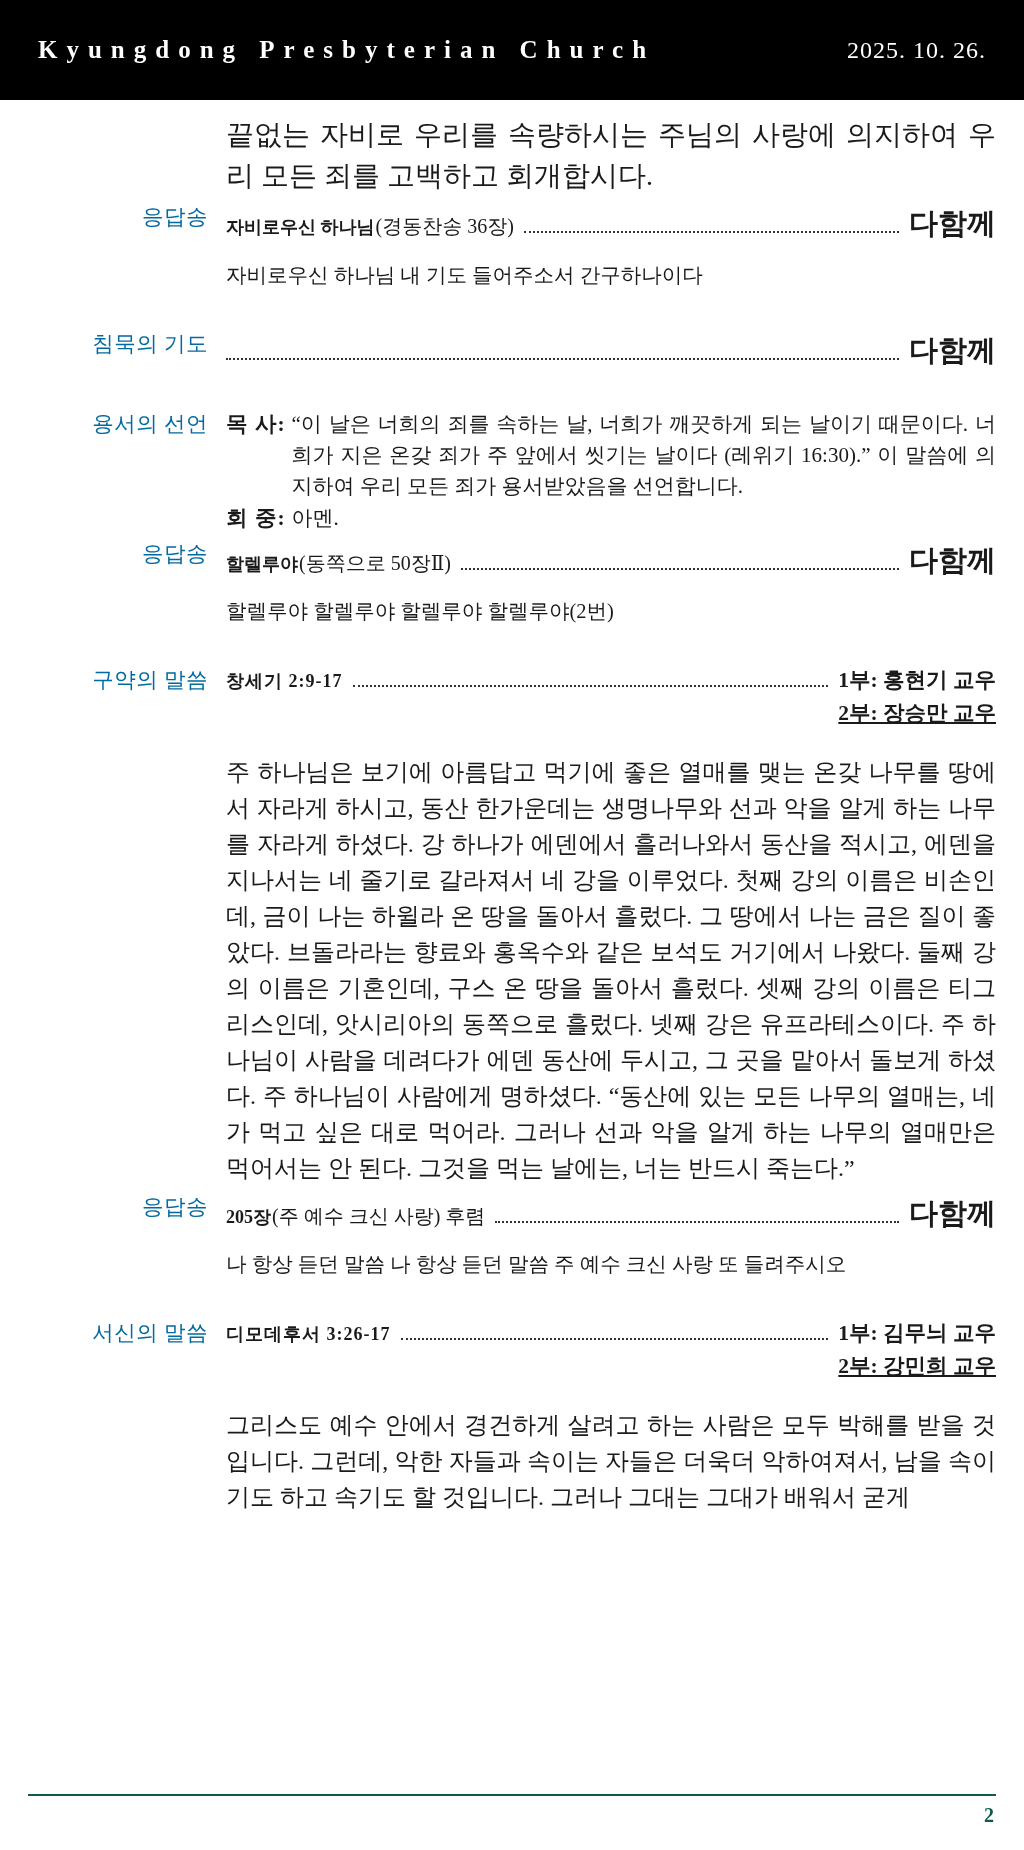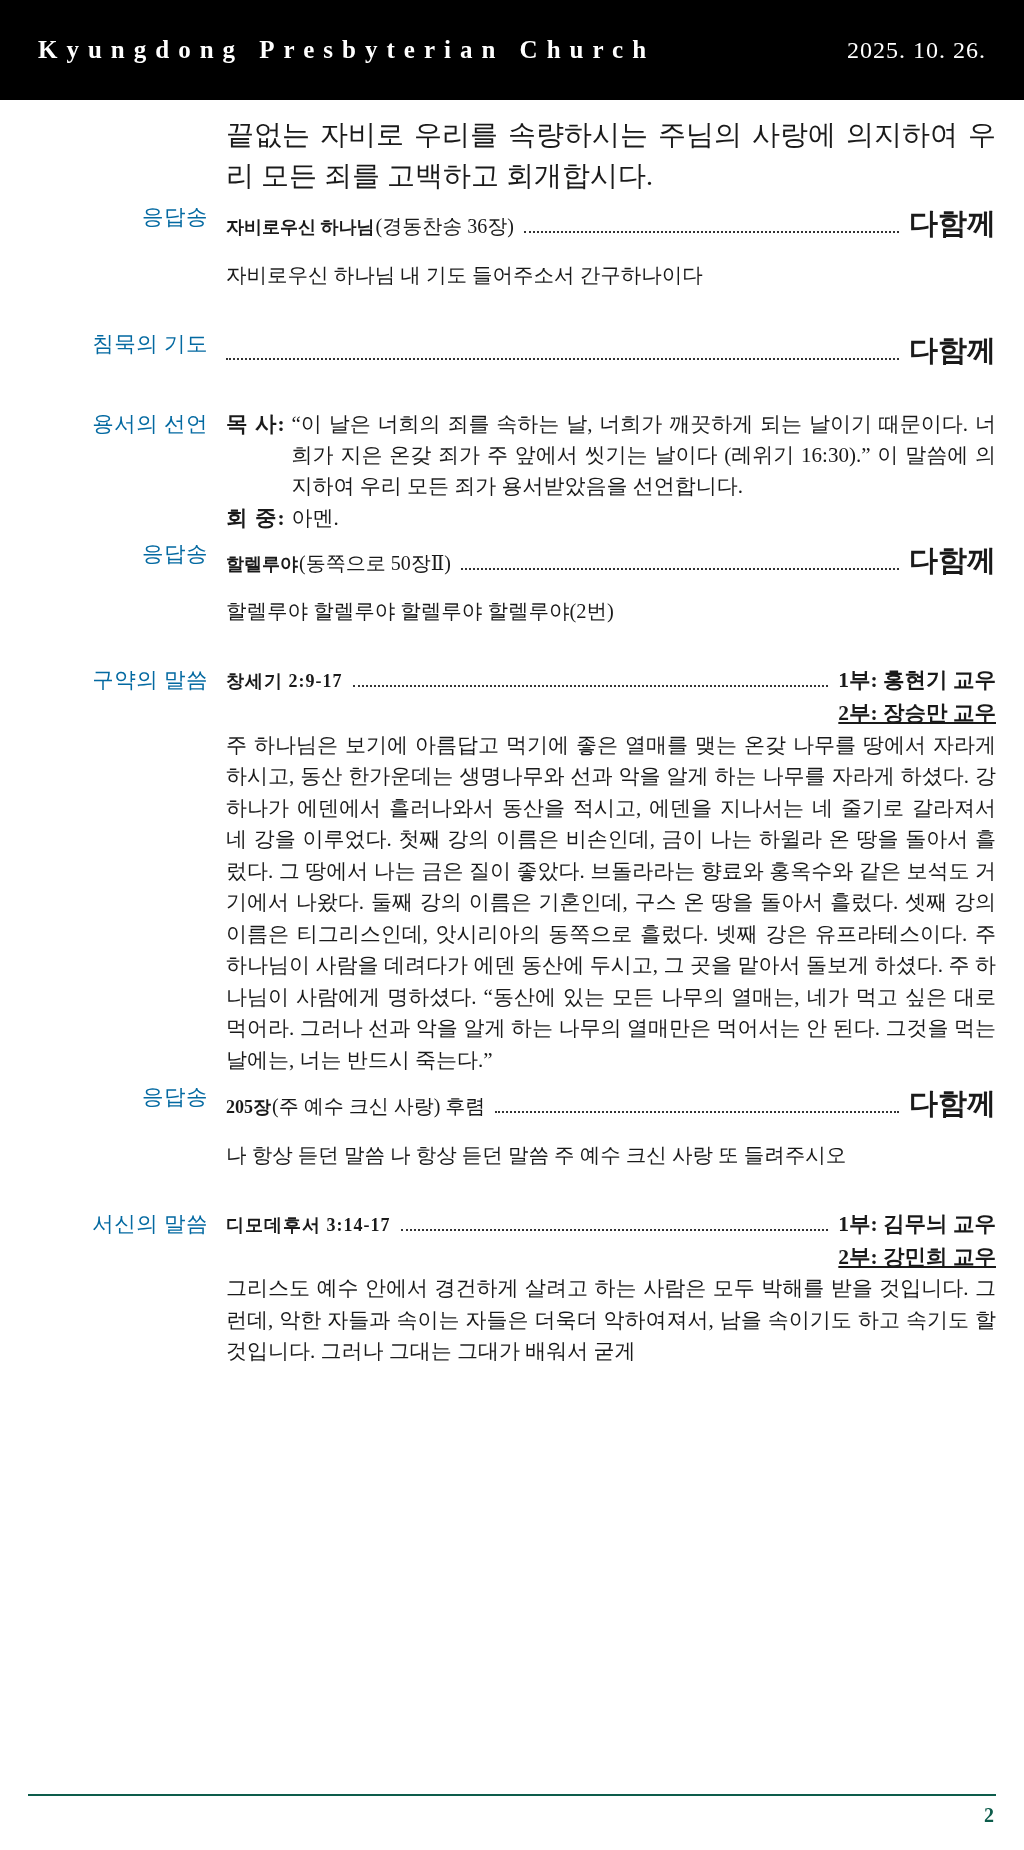--- a/index.html
+++ b/index.html
@@ -126,24 +126,24 @@
     white-space: nowrap;
   }
   .reading-right-2 {
     text-align: right;
     font-weight: bold;
     font-size: 21.5px;
     margin-top: 2px;
     text-decoration: underline;
   }
   .scripture {
-    margin-top: 0;
+    margin-top: 24px;
     text-align: justify;
     text-justify: inter-word;
-    font-size: 21px;
+    font-size: 24px;
     line-height: 1.5;
   }
   .gap-lg { height: 38px; }
 
   
   .footer {
     position: absolute;
     left: 0;
     right: 0;
     bottom: 0;
@@ -263,21 +263,21 @@
       <div class="hymn-lyric">나 항상 듣던 말씀 나 항상 듣던 말씀 주 예수 크신 사랑 또 들려주시오</div>
     </div>
   </div>
 
   <div class="gap-lg"></div>
 
   <div class="row">
     <div class="label-col">서신의 말씀</div>
     <div class="content-col">
       <div class="hymn-line">
-        <span class="hymn-title" style="letter-spacing:1px;">디모데후서 3:14-17</span>
+        <span class="hymn-title" style="letter-spacing:1px;">디모데후서 3:26-17</span>
         <span class="dotfill"></span>
         <span class="reading-right">1부: 김무늬 교우</span>
       </div>
       <div class="reading-right-2">2부: 강민희 교우</div>
       <div class="scripture">그리스도 예수 안에서 경건하게 살려고 하는 사람은 모두 박해를 받을 것입니다. 그런데, 악한 자들과 속이는 자들은 더욱더 악하여져서, 남을 속이기도 하고 속기도 할 것입니다. 그러나 그대는 그대가 배워서 굳게</div>
     </div>
   </div>
 
 </div>
 

